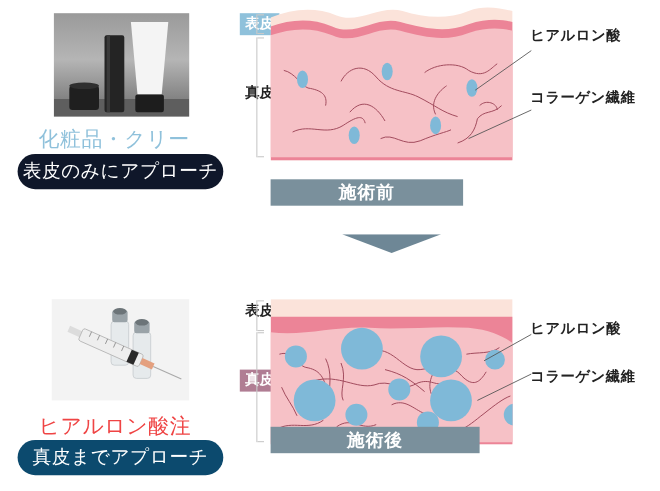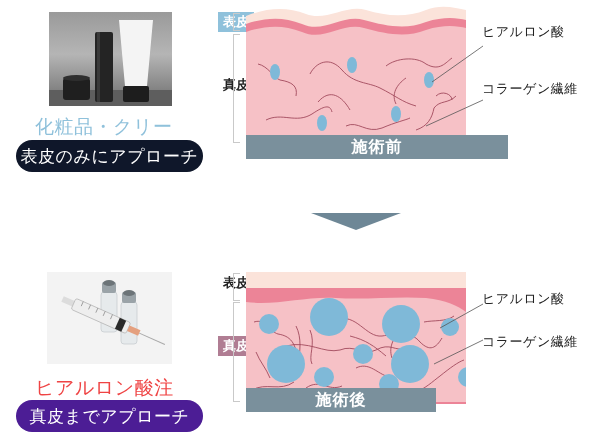--- a/index.html
+++ b/index.html
@@ -5,21 +5,21 @@
   html,body{margin:0;padding:0;background:#ffffff;}
   body{width:600px;height:446px;position:relative;overflow:hidden;font-family:"DejaVu Sans","Liberation Sans",sans-serif;}
   .photo{position:absolute;overflow:hidden;}
   .caption{position:absolute;text-align:left;font-size:19px;letter-spacing:0.5px;}
   .pill{position:absolute;border-radius:16px;color:#fff;text-align:center;font-size:17px;line-height:32px;letter-spacing:0.5px;}
   .layer-tag{position:absolute;font-size:13px;font-weight:bold;text-align:center;line-height:20px;margin-left:32px;}
   .bracket{position:absolute;border-left:1px solid #c9c9c9;}
   .bracket::before,.bracket::after{content:"";position:absolute;left:0;width:6px;border-top:1px solid #c9c9c9;}
   .bracket::before{top:0;}
   .bracket::after{bottom:0;}
-  .label{position:absolute;font-size:13px;color:#222;font-weight:normal;letter-spacing:0.5px;}
+  .label{position:absolute;font-size:13px;color:#222;font-weight:bold;letter-spacing:0.5px;}
   .bar{position:absolute;background:#7a909c;color:#fff;text-align:center;font-size:16px;font-weight:bold;line-height:24px;letter-spacing:1px;}
   svg{position:absolute;display:block;}
 </style>
 </head>
 <body>
 
 <div class="photo" style="left:49px;top:12px;width:123px;height:94px;background:linear-gradient(180deg,#9a9a9a 0%,#b5b5b5 45%,#8d8d8d 75%,#6c6c6c 100%);">
   <svg width="123" height="94" viewBox="0 0 123 94">
     <rect x="0" y="78" width="123" height="16" fill="#5e5e5e"></rect>
 
@@ -72,21 +72,21 @@
   </g>
 </svg>
 
 <svg style="left:420px;top:40px;" width="70" height="90" viewBox="0 0 70 90">
   <line x1="63" y1="6" x2="12" y2="42" stroke="#555" stroke-width="0.8"></line>
   <line x1="63" y1="60" x2="6" y2="86" stroke="#555" stroke-width="0.8"></line>
 </svg>
 <div class="label" style="left:482px;top:23px;">ヒアルロン酸</div>
 <div class="label" style="left:482px;top:80px;">コラーゲン繊維</div>
 
-<div class="bar" style="left:246px;top:135px;width:262px;">施術前</div>
+<div class="bar" style="left:246px;top:163px;width:175px;">施術前</div>
 
 <svg style="left:311px;top:213px;" width="90" height="20" viewBox="0 0 90 20">
   <polygon points="0,0 90,0 45,17" fill="#6e8796"></polygon>
 </svg>
 
 <div class="photo" style="left:47px;top:272px;width:125px;height:92px;background:#f3f3f3;">
   <svg width="125" height="92" viewBox="0 0 125 92">
 
     <rect x="54" y="20" width="16" height="40" rx="3" fill="#e6eaec" stroke="#c8cdd0" stroke-width="0.8"></rect>
     <rect x="55" y="10" width="14" height="11" rx="2" fill="#9aa3a8"></rect>
@@ -106,21 +106,21 @@
           <line x1="38" y1="41" x2="38" y2="46"></line>
         <line x1="46" y1="41" x2="46" y2="46"></line>
           <line x1="54" y1="41" x2="54" y2="46"></line>
         <line x1="62" y1="41" x2="62" y2="46"></line>
       </g>
     </g>
   </svg>
 </div>
 
 <div class="caption" style="left:35px;top:375px;width:150px;color:#ef4444;">ヒアルロン酸注射</div>
-<div class="pill" style="left:16px;top:400px;width:187px;background:#4c1d95;">真皮までアプローチ</div>
+<div class="pill" style="left:16px;top:400px;width:187px;background:#0c4a6e;">真皮までアプローチ</div>
 
 <div class="layer-tag" style="left:186px;top:273px;width:36px;color:#222;">表皮</div>
 <div class="layer-tag" style="left:186px;top:336px;width:36px;background:#b07d93;color:#fff;">真皮</div>
 
 <div class="bracket" style="left:233px;top:273px;height:28px;"></div>
 <div class="bracket" style="left:233px;top:302px;height:100px;"></div>
 
 <svg style="left:246px;top:272px;" width="220" height="132" viewBox="0 0 220 132">
   <rect x="0" y="0" width="220" height="132" fill="#fbe3da"></rect>
   <path d="M0 16 L220 16 L220 132 L0 132 Z" fill="#ec8497"></path>

